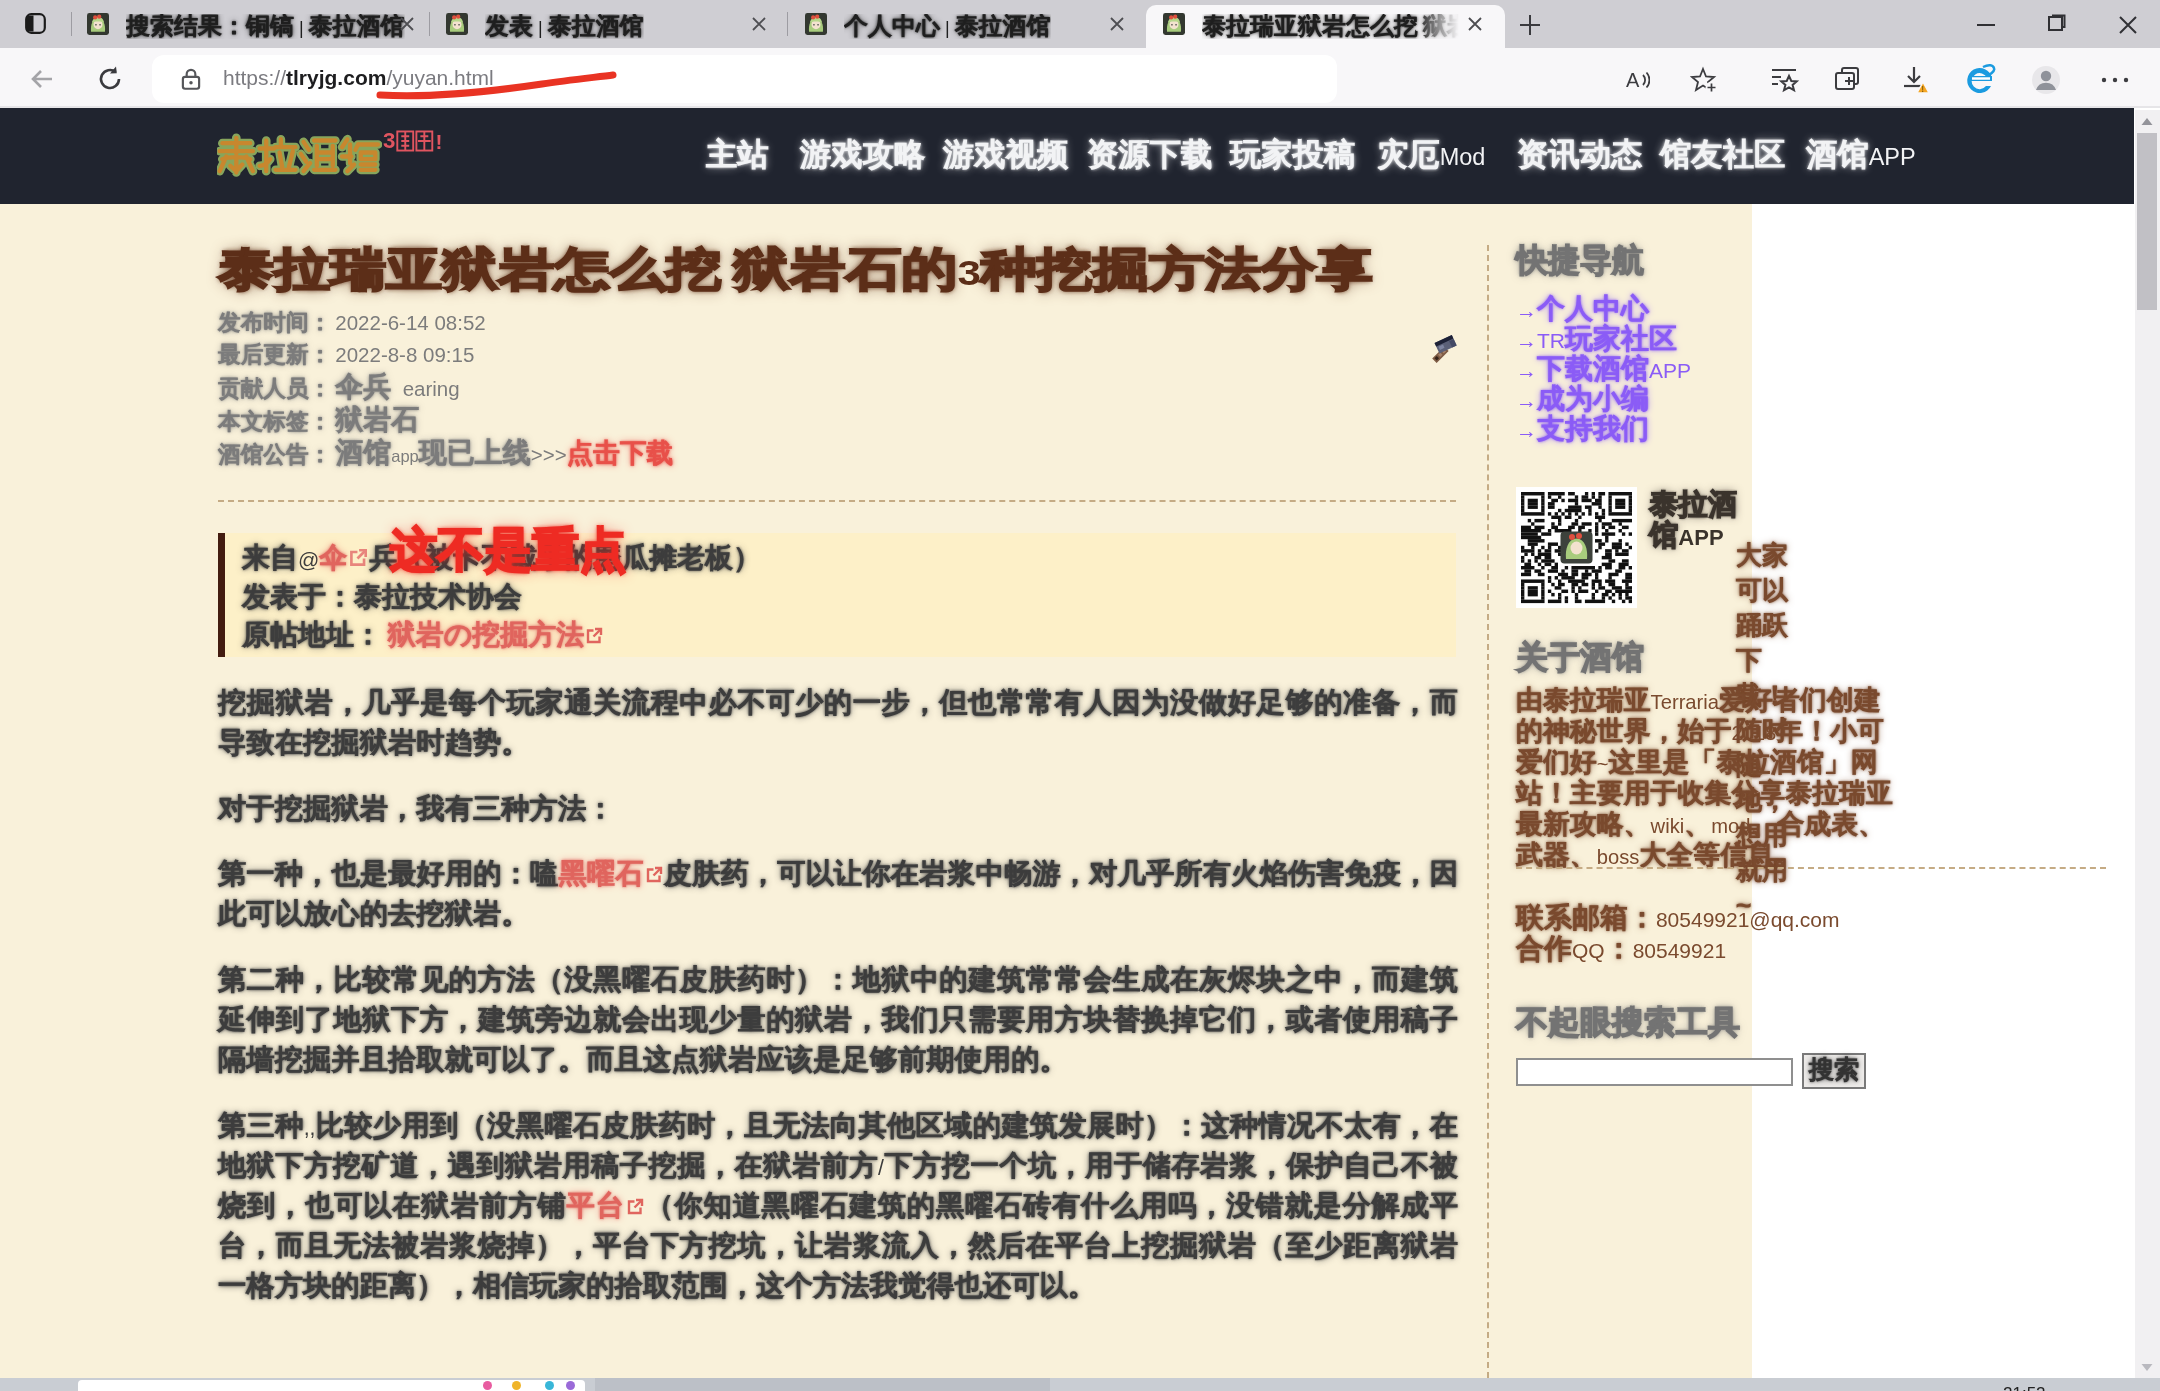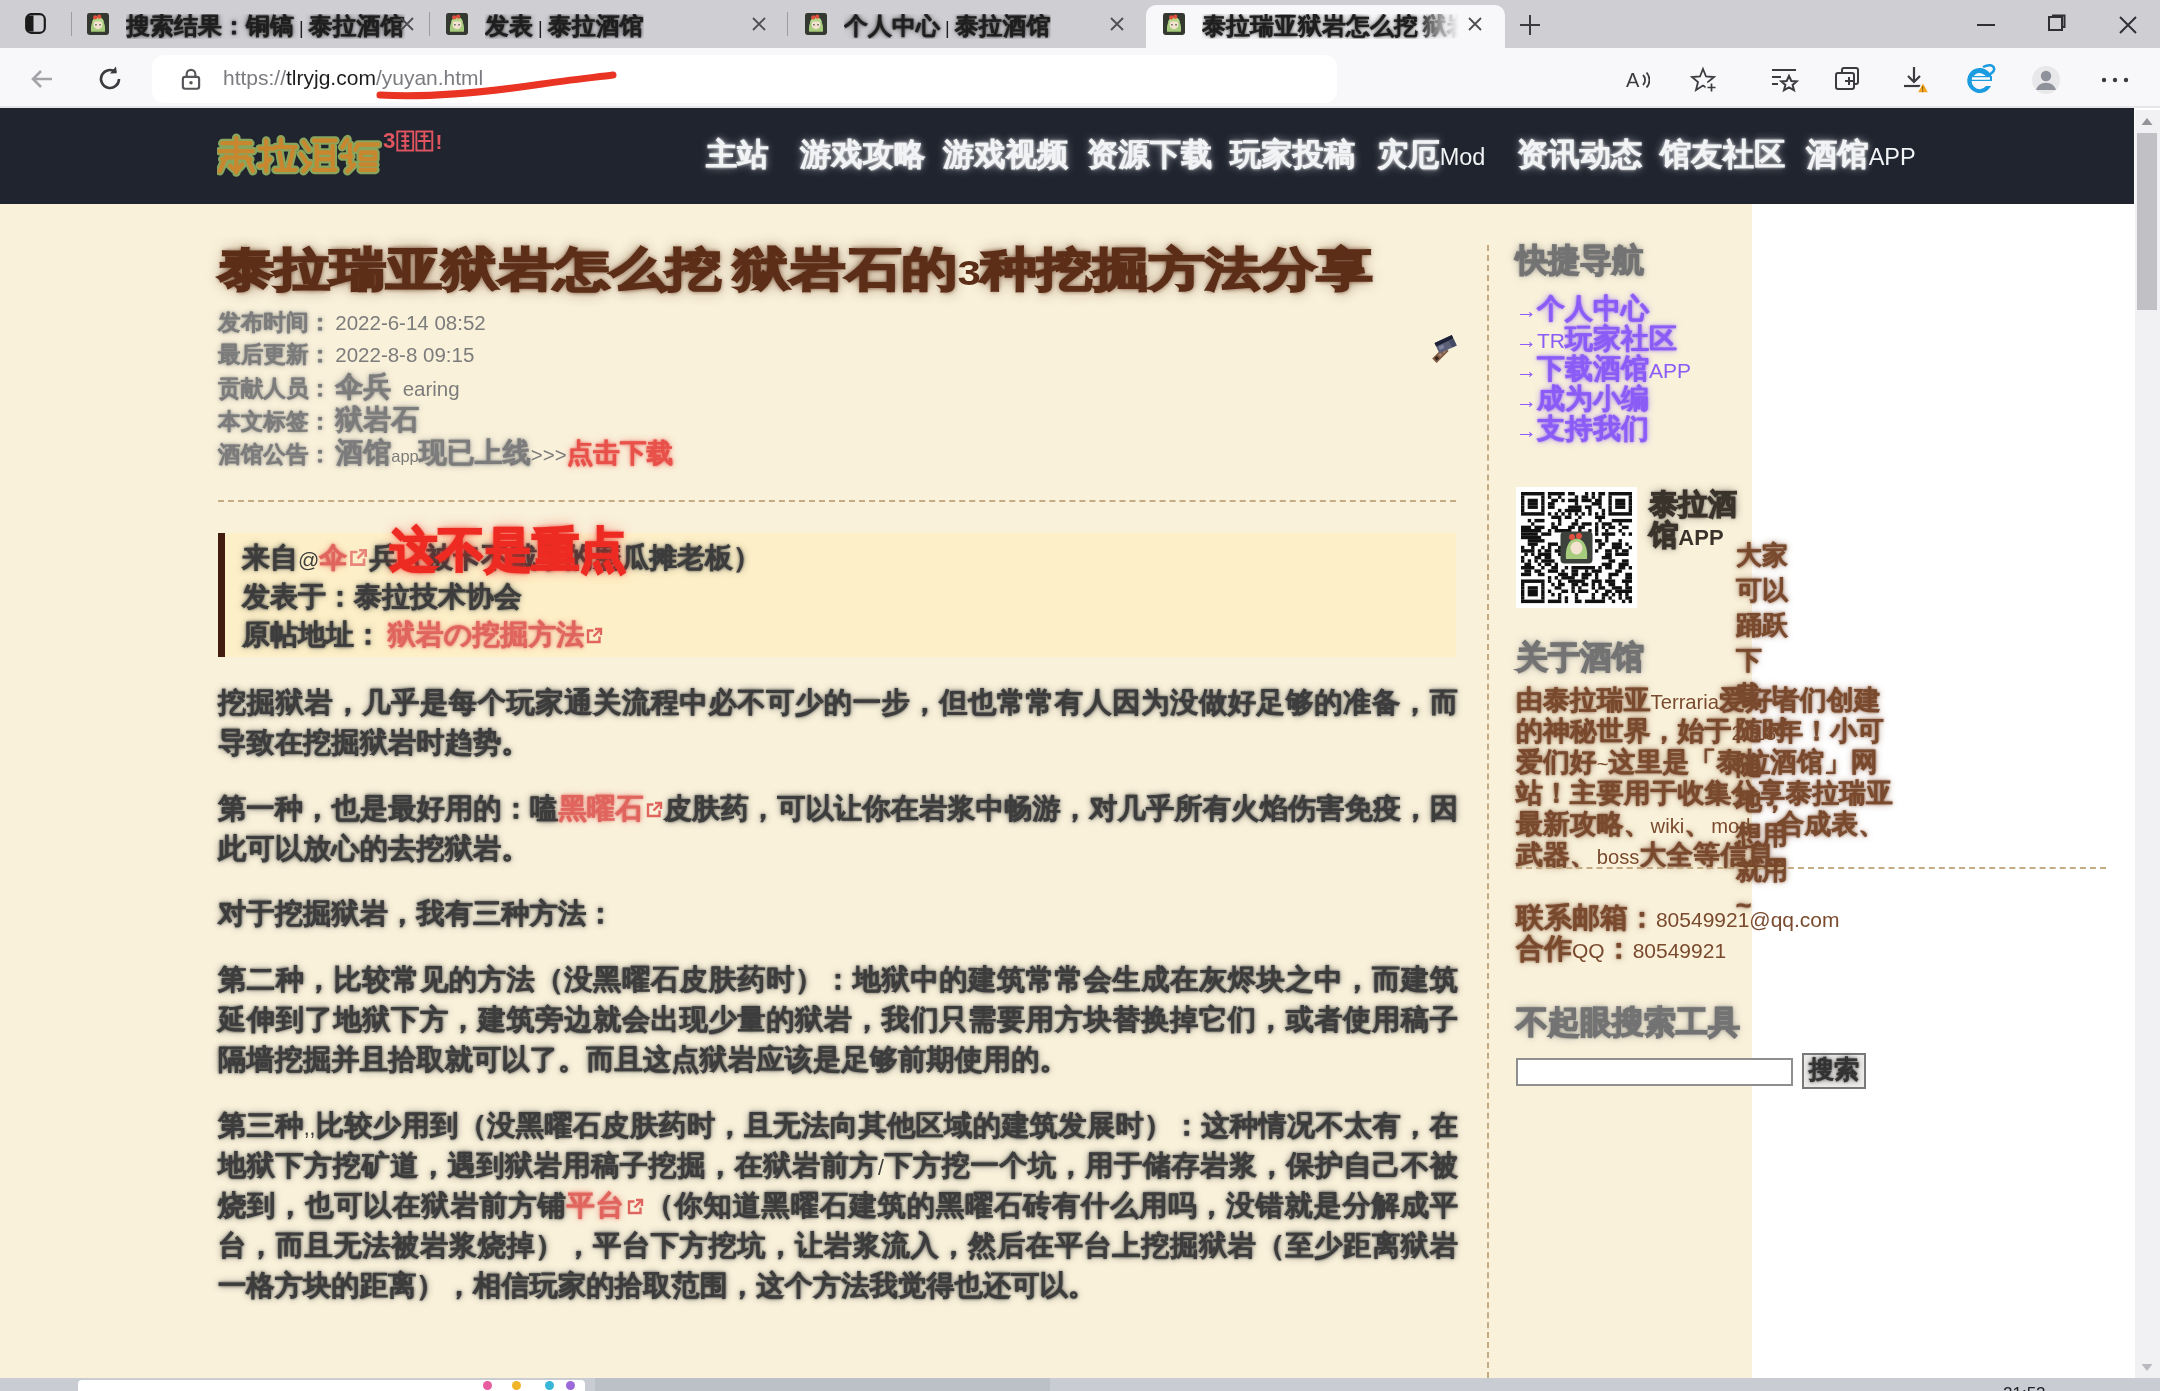--- a/index.html
+++ b/index.html
@@ -9,21 +9,21 @@
 
 #tabbar{position:absolute;left:0;top:0;width:2160px;height:48px;background:#cfced3}
 .tab{position:absolute;top:0;height:48px;color:#1f1f1f;font-size:18px}
 .tabt{position:absolute;left:38px;top:14px;white-space:nowrap;overflow:hidden}
 .tsep{position:absolute;top:12px;width:1px;height:24px;background:#9d9ca2}
 #activetab{position:absolute;left:1146px;top:5px;width:359px;height:43px;background:#f8f7f9;border-radius:10px 10px 0 0}
 .tclose{position:absolute;top:13px;width:22px;height:22px}
 #toolbar{position:absolute;left:0;top:48px;width:2160px;height:60px;background:#f8f7f9;border-bottom:2px solid #e6e5e8}
 #pill{position:absolute;left:152px;top:7px;width:1185px;height:48px;background:#fff;border-radius:12px}
 #urltxt{position:absolute;left:71px;top:11px;font-size:21px;color:#7b7b80;white-space:nowrap}
-#urltxt b{color:#1d1d1f;font-weight:normal}
+#urltxt b{color:#1d1d1f;font-weight:bold}
 
 #nav{position:absolute;left:0;top:108px;width:2134px;height:96px;background:#20242f}
 .nv{position:absolute;top:139px;color:#f2f3f5;font-size:23.5px;white-space:nowrap}
 
 #title{position:absolute;left:218px;top:246px;font-size:42px;color:#5c2e18;white-space:nowrap;transform:scaleY(.82);transform-origin:0 0}
 #meta{position:absolute;left:218px;top:308px;font-size:17px;line-height:30.3px;color:#7c7c7c;white-space:nowrap}
 .red{color:#e8514a}
 .mv{font-size:21px;margin-left:0}
 .ml{font-size:20.5px}
 #meta>div>.mv:first-of-type,#meta>div>.ml:first-of-type{margin-left:4px}
@@ -275,28 +275,28 @@
           <g fill="none" stroke="#e0655e" stroke-width="2.4">
             <path d="M9.5,4.5 H4 V16 H15.5 V10.5"></path>
             <path d="M11,3 H17 V9"></path>
             <path d="M17,3 L9.5,10.5"></path>
           </g>
         </svg></div>
 </div>
 <div id="anno"><c class="h">这不是重点</c></div>
 <div id="body">
       <p><c>挖掘狱岩，几乎是每个玩家通关流程中必不可少的一步，但也常常有人因为没做好足够的准备，而导致在挖掘狱岩时趋势。</c></p>
+      <p><c>对于挖掘狱岩，我有三种方法：</c></p>
       <p><c>第一种，也是最好用的：嗑</c><span class="lnk"><c>黑曜石</c></span><svg width="20" height="20" viewBox="0 0 20 20" style="vertical-align:-2px">
           <g fill="none" stroke="#e0655e" stroke-width="2.4">
             <path d="M9.5,4.5 H4 V16 H15.5 V10.5"></path>
             <path d="M11,3 H17 V9"></path>
             <path d="M17,3 L9.5,10.5"></path>
           </g>
         </svg><c>皮肤药，可以让你在岩浆中畅游，对几乎所有火焰伤害免疫，因此可以放心的去挖狱岩。</c></p>
-      <p><c>对于挖掘狱岩，我有三种方法：</c></p>
       <p><c>第二种，比较常见的方法（没黑曜石皮肤药时）：地狱中的建筑常常会生成在灰烬块之中，而建筑延伸到了地狱下方，建筑旁边就会出现少量的狱岩，我们只需要用方块替换掉它们，或者使用稿子隔墙挖掘并且拾取就可以了。而且这点狱岩应该是足够前期使用的。</c></p>
       <p><c>第三种</c>,,<c>比较少用到（没黑曜石皮肤药时，且无法向其他区域的建筑发展时）：这种情况不太有，在地狱下方挖矿道，遇到狱岩用稿子挖掘，在狱岩前方</c>/<c>下方挖一个坑，用于储存岩浆，保护自己不被烧到，也可以在狱岩前方铺</c><span class="lnk"><c>平台</c></span><svg width="20" height="20" viewBox="0 0 20 20" style="vertical-align:-2px">
           <g fill="none" stroke="#e0655e" stroke-width="2.4">
             <path d="M9.5,4.5 H4 V16 H15.5 V10.5"></path>
             <path d="M11,3 H17 V9"></path>
             <path d="M17,3 L9.5,10.5"></path>
           </g>
         </svg><c>（你知道黑曜石建筑的黑曜石砖有什么用吗，没错就是分解成平台，而且无法被岩浆烧掉），平台下方挖坑，让岩浆流入，然后在平台上挖掘狱岩（至少距离狱岩一格方块的距离），相信玩家的拾取范围，这个方法我觉得也还可以。</c></p>
     </div>
 <div id="sbline"></div>

